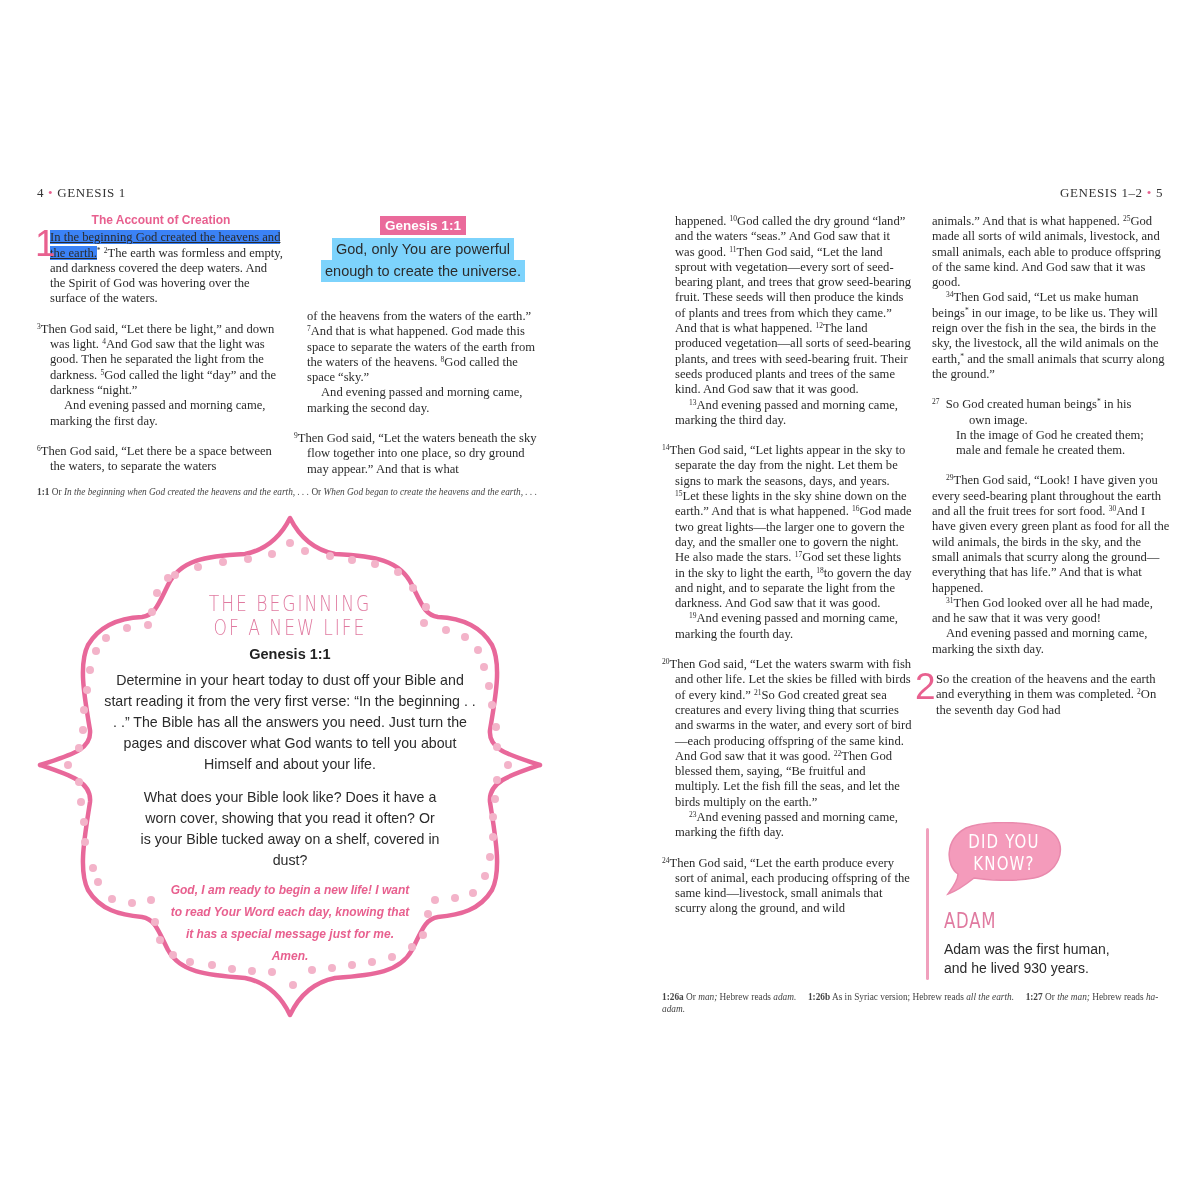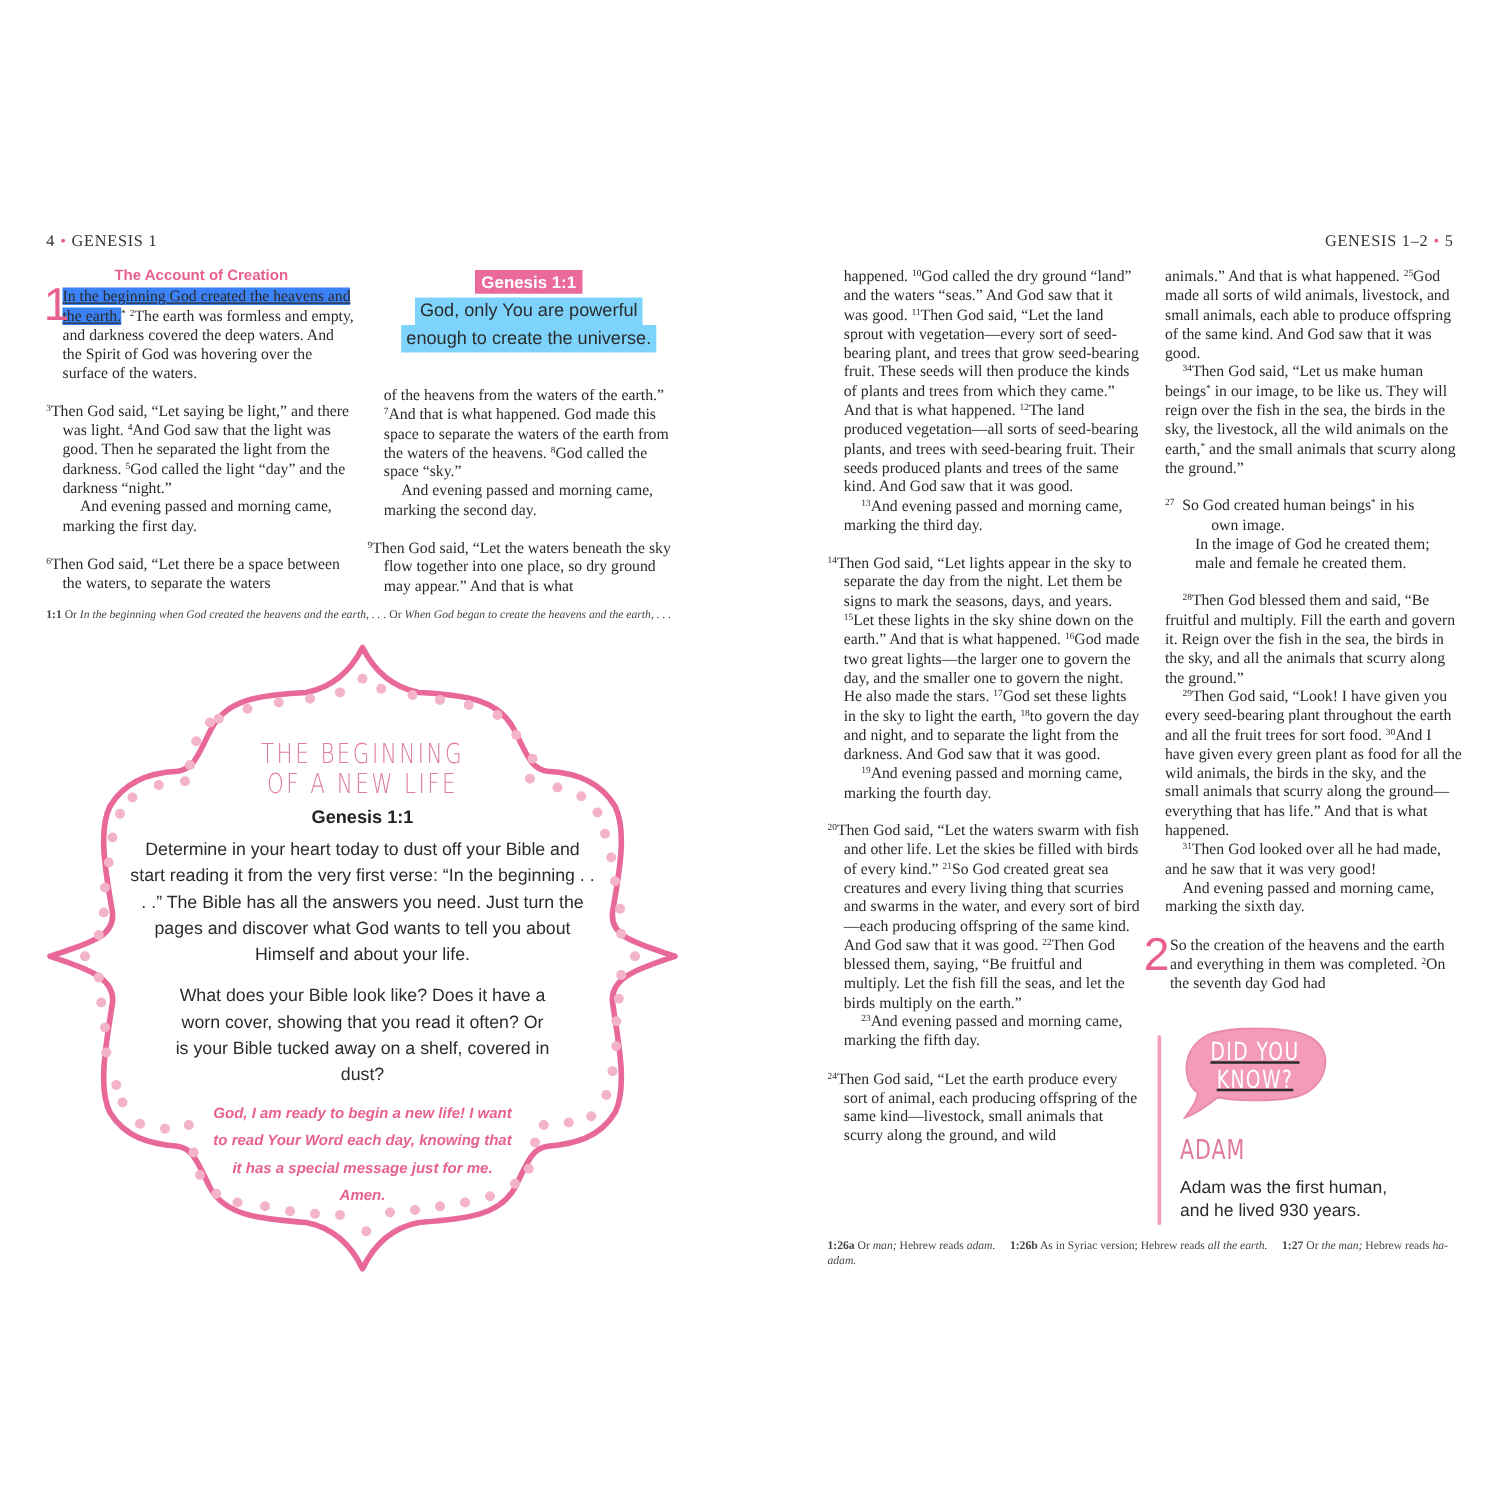--- a/index.html
+++ b/index.html
@@ -34,21 +34,21 @@
   <span>4</span><span class="dot">•</span><span>GENESIS 1</span>
 </div>
 
 <div class="col" style="left:37px; top:213px; width:248px;">
   <div class="section-head" style="text-align:center; margin-bottom:2px;">The Account of Creation</div>
   <div style="position:relative;">
     <span class="chapnum" style="position:absolute; left:-2px; top:-4px; font-size:37px; line-height:36px;">1</span>
     <p style="padding-left:13px;"><span class="hl">In the beginning God created the heavens and the earth.</span><sup>*</sup> <sup>2</sup><span>The earth was formless and empty, and darkness covered the deep waters. And the Spirit of God was hovering over the surface of the waters.</span></p>
   </div>
   <div class="gap"></div>
-  <p class="hang"><sup>3</sup><span>Then God said, “Let saying be light,” and there was light.</span> <sup>4</sup><span>And God saw that the light was good. Then he separated the light from the darkness.</span> <sup>5</sup><span>God called the light “day” and the darkness “night.”</span></p>
+  <p class="hang"><sup>3</sup><span>Then God said, “Let there be light,” and down was light.</span> <sup>4</sup><span>And God saw that the light was good. Then he separated the light from the darkness.</span> <sup>5</sup><span>God called the light “day” and the darkness “night.”</span></p>
   <p style="padding-left:13px; text-indent:14px;">And evening passed and morning came, marking the first day.</p>
   <div class="gap"></div>
   <p class="hang"><sup>6</sup><span>Then God said, “Let there be a space between the waters, to separate the waters</span></p>
 </div>
 
 <div class="abs" style="left:306px; top:216px; width:234px; text-align:center;">
   <div><span class="verse-tag">Genesis 1:1</span></div>
   <div style="margin-top:3px;"><span class="prayer-line">God, only You are powerful</span></div>
   <div><span class="prayer-line">enough to create the universe.</span></div>
 </div>
@@ -171,37 +171,36 @@
   <p><span>animals.” And that is what happened.</span> <sup>25</sup><span>God made all sorts of wild animals, livestock, and small animals, each able to produce offspring of the same kind. And God saw that it was good.</span></p>
   <p class="indent"><sup>34</sup><span>Then God said, “Let us make human beings</span><sup>*</sup><span> in our image, to be like us. They will reign over the fish in the sea, the birds in the sky, the livestock, all the wild animals on the earth,</span><sup>*</sup><span> and the small animals that scurry along the ground.”</span></p>
   <div class="gap"></div>
   <div>
     <p><sup>27</sup>&nbsp;&nbsp;<span>So God created human beings</span><sup>*</sup><span> in his</span></p>
     <p style="padding-left:37px;">own image.</p>
     <p style="padding-left:24px;">In the image of God he created them;</p>
     <p style="padding-left:24px;">male and female he created them.</p>
   </div>
   <div class="gap"></div>
-  <p class="indent"><sup>28</sup><span>Then God blessed them and said, “Be fruitful and multiply. Fill the earth and govern it. Reign over the fish in the sea, the birds in the sky, and all the animals that scurry along the ground.”</span></p>
   <p class="indent"><sup>29</sup><span>Then God said, “Look! I have given you every seed-bearing plant throughout the earth and all the fruit trees for sort food.</span> <sup>30</sup><span>And I have given every green plant as food for all the wild animals, the birds in the sky, and the small animals that scurry along the ground—everything that has life.” And that is what happened.</span></p>
   <p class="indent"><sup>31</sup><span>Then God looked over all he had made, and he saw that it was very good!</span></p>
   <p class="indent">And evening passed and morning came, marking the sixth day.</p>
   <div class="gap"></div>
   <div style="position:relative;">
     <span class="chapnum" style="position:absolute; left:-17px; top:-3px; font-size:37px; line-height:36px;">2</span>
     <p style="padding-left:4px;"><span>So the creation of the heavens and the earth and everything in them was completed.</span> <sup>2</sup><span>On the seventh day God had</span></p>
   </div>
 </div>
 
 <div class="abs" style="left:926px; top:822px; width:240px; height:160px;">
   <div class="abs" style="left:0; top:6px; width:3px; height:152px; background:#f0a0bd; border-radius:2px;"></div>
   <svg class="abs" style="left:20px; top:0;" width="120" height="75" viewBox="0 0 120 75">
     <path d="M20 6 C40 -2 95 -2 108 12 C122 26 112 52 88 56 C68 60 40 58 28 56 C18 64 8 70 2 72 C8 64 12 58 12 52 C0 44 -2 18 20 6 Z" fill="#f49bbb" stroke="#e98aad" stroke-width="1.5"></path>
   </svg>
-  <div class="abs" style="left:22px; top:8px; width:112px;text-decoration:underline;">
+  <div class="abs" style="left:22px; top:8px; width:112px;">
     <div class="dyk-text">DID YOU</div>
     <div class="dyk-text">KNOW?</div>
   </div>
   <div class="abs adam-title" style="left:18px; top:86px;">ADAM</div>
   <div class="abs adam-text" style="left:18px; top:118px; width:180px;">Adam was the first human, and he lived 930 years.</div>
 </div>
 
 <div class="footnote" style="left:662px; top:991px; width:505px;">
   <span><b>1:26a</b> <span>Or</span> <i>man;</i> <span>Hebrew reads</span> <i>adam.</i></span>&nbsp;&nbsp;&nbsp;&nbsp;
   <span><b>1:26b</b> <span>As in Syriac version; Hebrew reads</span> <i>all the earth.</i></span>&nbsp;&nbsp;&nbsp;&nbsp;

